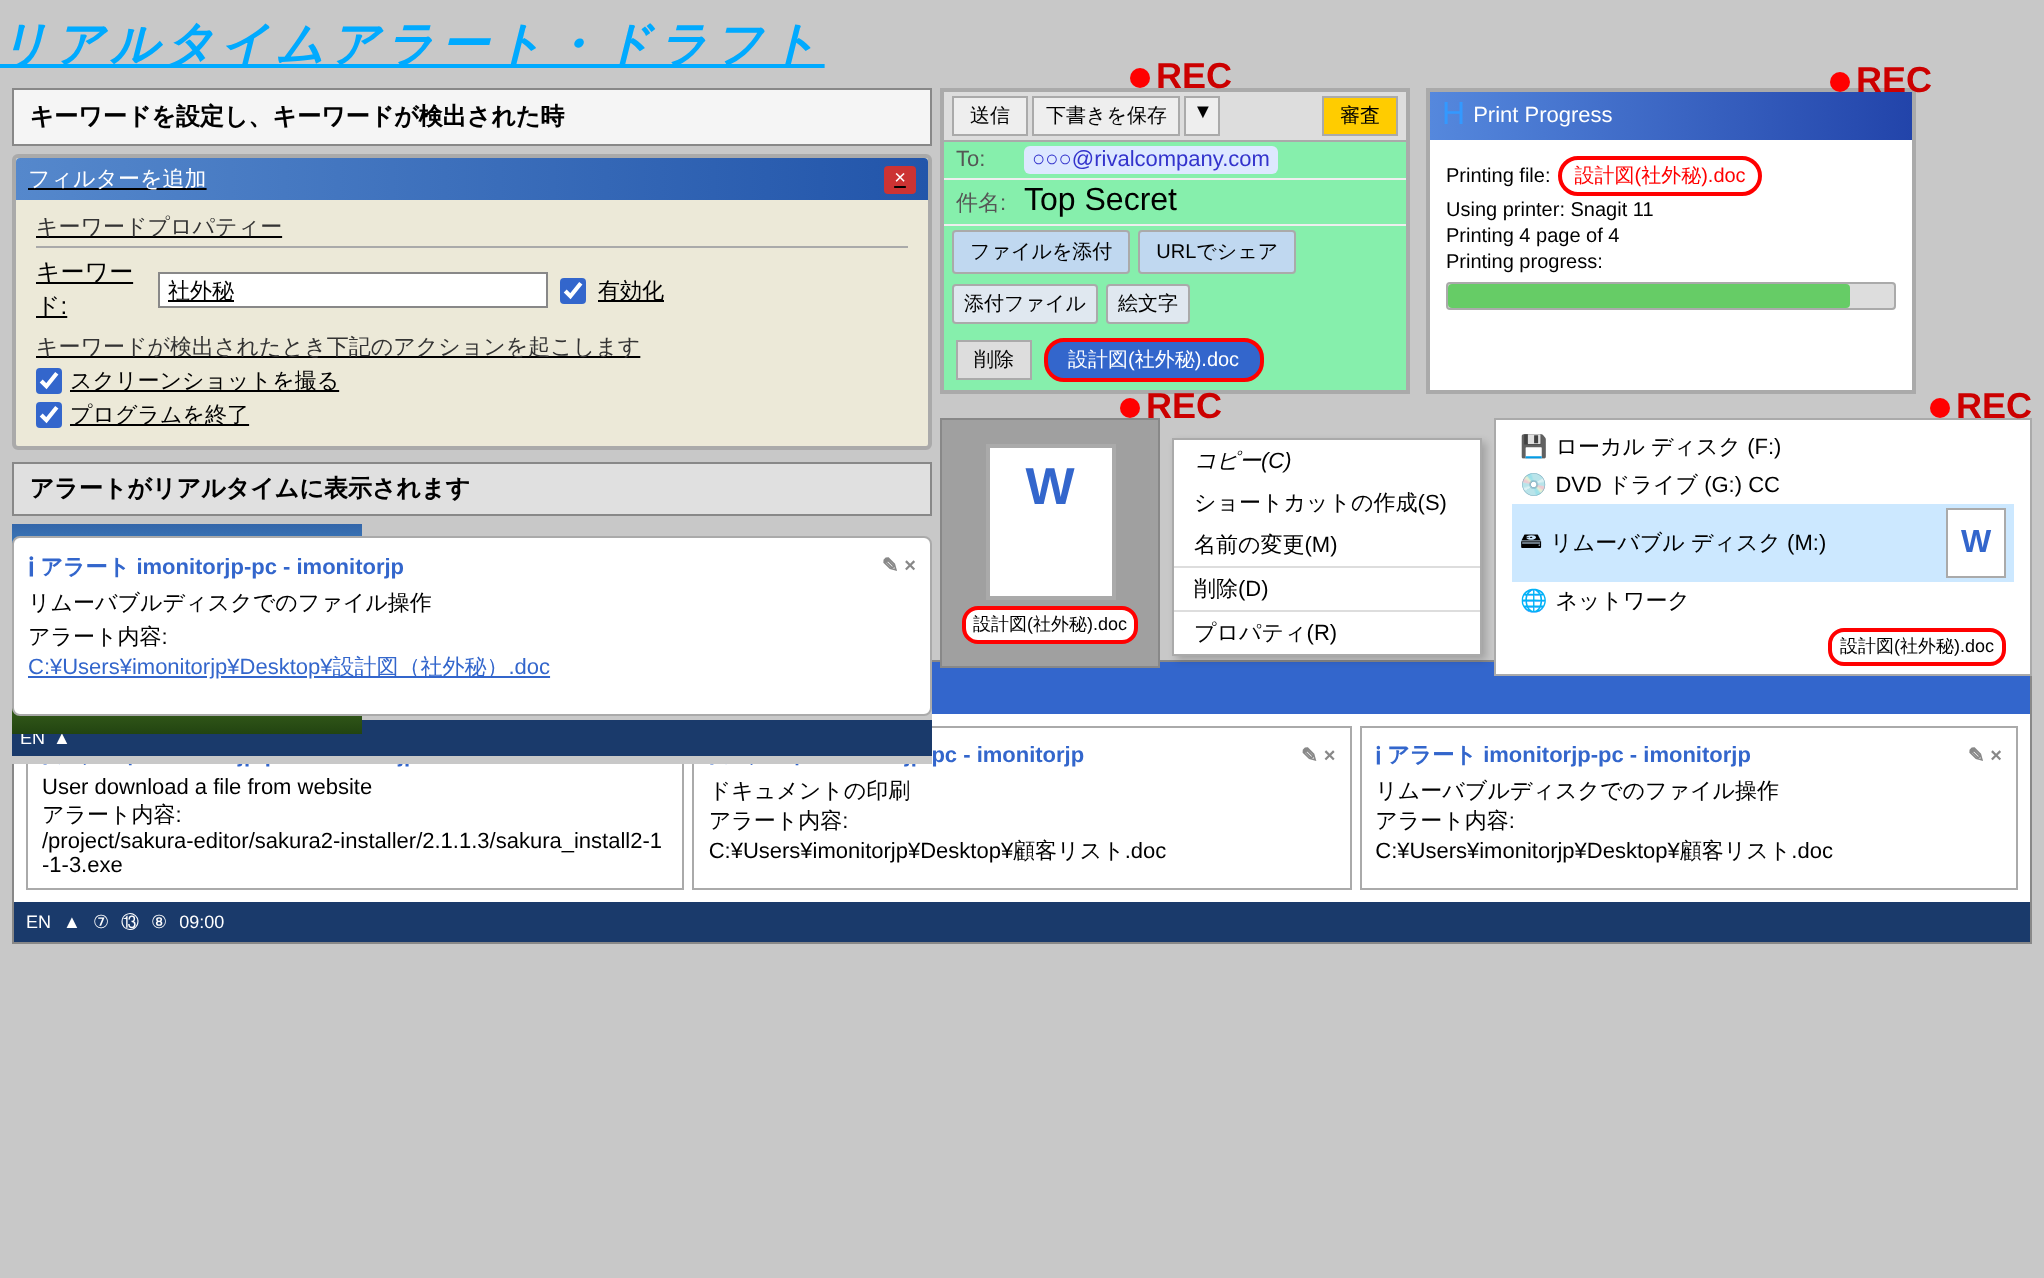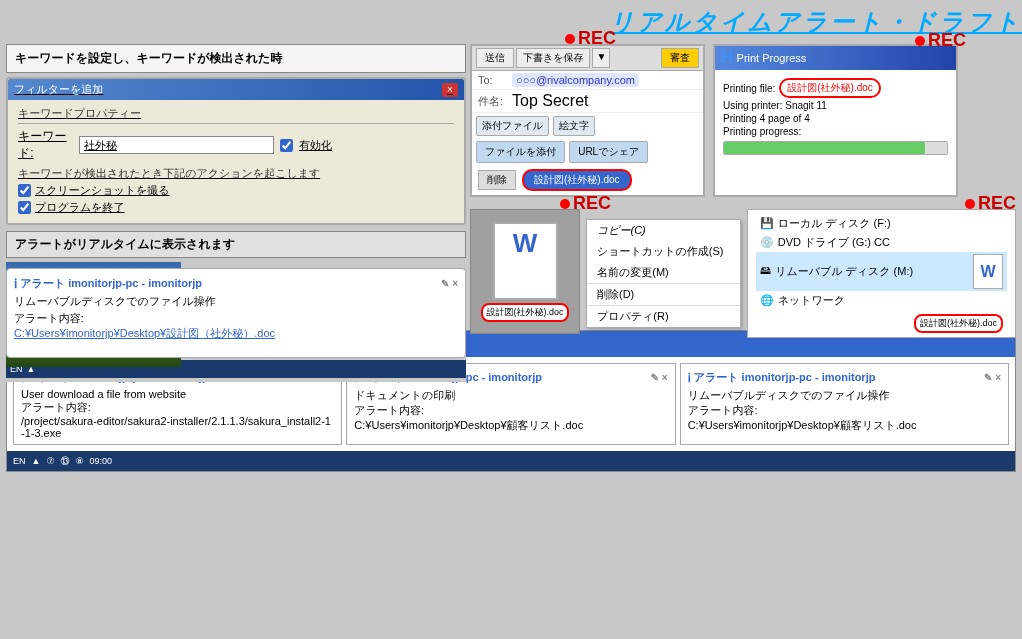--- a/index.html
+++ b/index.html
@@ -170,21 +170,21 @@
 
     .checkbox-enabled {
       accent-color: #3366cc;
     }
   </style>
 </head>
 <body>
 
 <div style="width:1022px;height:639px;background:#c8c8c8;overflow:hidden;position:relative;">
 
-  <div class="main-title" style="font-size:24px;color:#00aaff;text-decoration:underline;text-align:right;padding:6px 0 2px 0;font-style:italic;letter-spacing:3px;">リアルタイムアラート・ドラフト</div>
+  <div class="main-title" style="font-size:24px;color:#00aaff;text-decoration:underline;text-align:left;padding:6px 0 2px 0;font-style:italic;letter-spacing:3px;">リアルタイムアラート・ドラフト</div>
 
   <div class="top-section">
 
     <div class="left-panel">
 
       <div class="keyword-box" style="background:#f5f5f5;border:1px solid #888;padding:5px 8px;font-size:12px;font-weight:bold;">
         <span>キーワードを設定し、キーワードが検出された時</span>
       </div>
 
       <div class="filter-dialog top-border-box" style="background:#ece9d8;border:2px solid #aaa;border-radius:3px;padding:0;margin-top:0;">
@@ -256,48 +256,48 @@
 
     <div class="right-panel" style="display:flex;flex-direction:column;gap:6px;flex:1;">
 
       <div style="display:flex;flex-direction:row;gap:8px;position:relative;">
 
         <div style="position:absolute;top:-16px;left:95px;display:flex;align-items:center;gap:3px;font-size:16px;font-weight:bold;color:#cc0000;z-index:10;">
           <span style="width:10px;height:10px;background:red;border-radius:50%;display:inline-block;"></span>
           <span style="font-size:18px;font-weight:bold;">REC</span>
         </div>
 
-        <div style="background:#ffffff;border:2px solid #aaa;width:235px;font-size:11px;">
+        <div style="background:#86efac;border:2px solid #aaa;width:235px;font-size:11px;">
 
           <div style="background:#ddd;display:flex;gap:2px;padding:2px 4px;border-bottom:1px solid #aaa;">
             <button style="background:#eee;border:1px solid #aaa;padding:2px 8px;font-size:10px;cursor:pointer;font-family:inherit;">送信</button>
             <button style="background:#eee;border:1px solid #aaa;padding:2px 6px;font-size:10px;cursor:pointer;font-family:inherit;">下書きを保存</button>
             <span style="background:#eee;border:1px solid #aaa;padding:2px 3px;font-size:10px;">▼</span>
             <div style="flex:1;"></div>
             <button style="background:#ffcc00;border:1px solid #aaa;padding:2px 8px;font-size:10px;cursor:pointer;font-family:inherit;">審査</button>
           </div>
 
           <div style="display:flex;align-items:center;padding:2px 6px;border-bottom:1px solid #eee;gap:4px;">
             <span style="color:#555;font-size:11px;width:30px;">To:</span>
             <span style="color:#3333cc;font-size:11px;background:#dde8ff;padding:1px 4px;border-radius:3px;">○○○@rivalcompany.com</span>
           </div>
 
           <div style="display:flex;align-items:center;padding:2px 6px;border-bottom:1px solid #eee;gap:4px;">
             <span style="color:#555;font-size:11px;width:30px;">件名:</span>
             <span style="color:#000;font-size:16px;">Top Secret</span>
           </div>
 
+          <div style="display:flex;gap:4px;padding:2px 4px;">
+            <button style="background:#c0d8f0;border:1px solid #aaa;padding:3px 8px;font-size:10px;cursor:pointer;border-radius:2px;font-family:inherit;">ファイルを添付</button>
+            <button style="background:#c0d8f0;border:1px solid #aaa;padding:3px 8px;font-size:10px;cursor:pointer;border-radius:2px;font-family:inherit;">URLでシェア</button>
+          </div>
+
           <div style="display:flex;gap:4px;padding:3px 4px;">
             <button style="background:#e0e8f0;border:1px solid #aaa;padding:2px 5px;font-size:10px;cursor:pointer;border-radius:2px;font-family:inherit;">添付ファイル</button>
             <button style="background:#e0e8f0;border:1px solid #aaa;padding:2px 5px;font-size:10px;cursor:pointer;border-radius:2px;font-family:inherit;">絵文字</button>
-          </div>
-
-          <div style="display:flex;gap:4px;padding:2px 4px;">
-            <button style="background:#c0d8f0;border:1px solid #aaa;padding:3px 8px;font-size:10px;cursor:pointer;border-radius:2px;font-family:inherit;">ファイルを添付</button>
-            <button style="background:#c0d8f0;border:1px solid #aaa;padding:3px 8px;font-size:10px;cursor:pointer;border-radius:2px;font-family:inherit;">URLでシェア</button>
           </div>
 
           <div style="display:flex;align-items:center;gap:6px;padding:4px 6px;">
             <button style="background:#ddd;border:1px solid #aaa;padding:2px 8px;font-size:10px;cursor:pointer;font-family:inherit;">削除</button>
             <span style="background:#3366cc;color:white;border-radius:10px;padding:2px 10px;font-size:10px;border:2px solid red;">設計図(社外秘).doc</span>
           </div>
         </div>
 
         <div style="background:white;border:2px solid #aaa;width:245px;font-size:11px;position:relative;">
 

